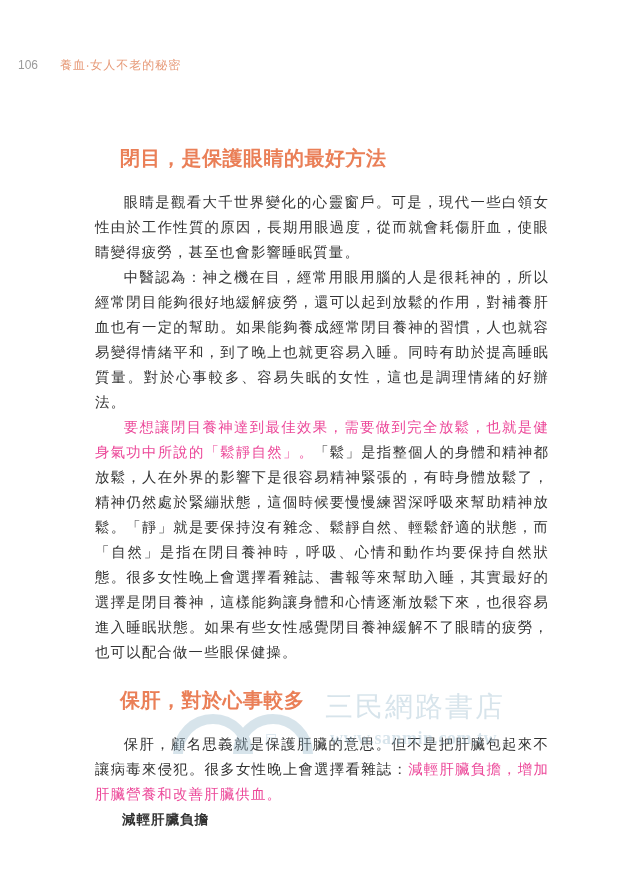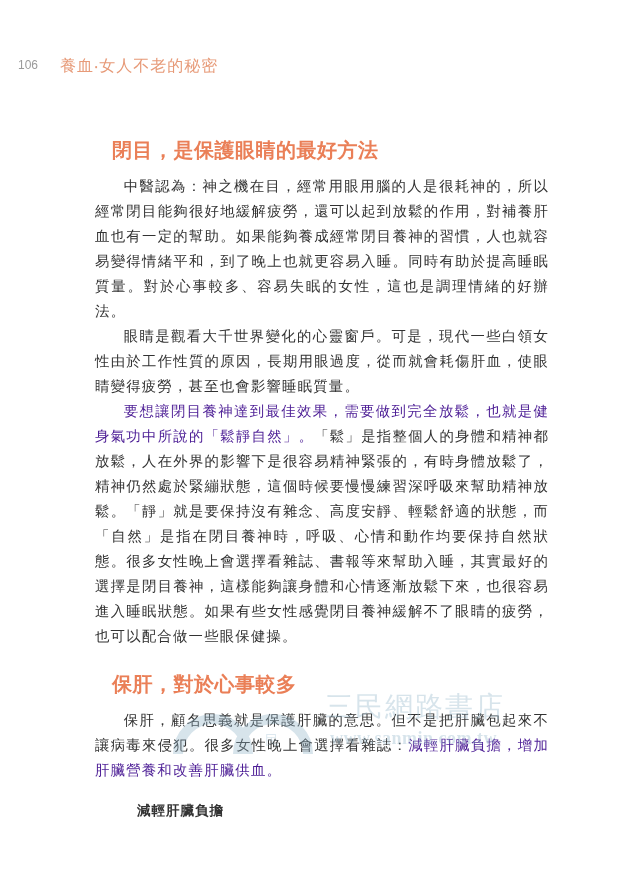--- a/index.html
+++ b/index.html
@@ -2,46 +2,46 @@
 <html><head>
   <meta charset="utf-8">
   <style>
     html, body { margin: 0; padding: 0; }
     body {
       width: 643px; height: 869px; background: #ffffff; position: relative; overflow: hidden;
       font-family: "DejaVu Sans", "Liberation Sans", sans-serif;
     }
     .running-head { position: absolute; top: 39px; left: 18px; height: 20px; display: flex; align-items: center; margin-top: 16px; }
     .page-num { font-family: "Liberation Sans", sans-serif; font-size: 12px; color: #9a9a9a; }
-    .book-title { margin-left: 22px; font-family: "DejaVu Serif", serif; font-size: 16px; color: #e79a78; letter-spacing: 1px; }
+    .book-title { margin-left: 22px; font-family: "DejaVu Serif", serif; font-size: 12px; color: #e79a78; letter-spacing: 1px; }
     .content { position: absolute; left: 95px; top: 128px; width: 454px; }
-    h2 { margin: 8px; font-size: 20px; font-weight: bold; color: #ea7f57; line-height: 28px; letter-spacing: 0.5px; padding-left: 9px; }
+    h2 { margin: 16px; font-size: 20px; font-weight: bold; color: #ea7f57; line-height: 28px; letter-spacing: 0.5px; padding-left: 9px; }
     .h2-first { height: 30px; }
     .h2-second { margin-top: 21px; height: 30px; }
     p { margin: 0; font-size: 14.4px; color: #333; line-height: 25px; text-align: justify; letter-spacing: 1.2px; text-indent: 2em; }
-    .hl { color: #4c1d95; }
-    .subhead { font-size: 13.5px; font-weight: bold; color: #333; line-height: 25px; padding-left: 2em; margin: 15px; letter-spacing: 1px; }
+    .hl { color: #ec4899; }
+    .subhead { font-size: 13.5px; font-weight: bold; color: #333; line-height: 25px; padding-left: 2em; margin: 0; letter-spacing: 1px; }
     .watermark { position: absolute; left: 170px; top: 688px; width: 360px; height: 66px; pointer-events: none; opacity: 0.35; }
     .wm-cn { position: absolute; left: 155px; top: 0px; font-family: "DejaVu Serif", serif; font-size: 28px; color: #8fb3c8; letter-spacing: 2px; }
     .wm-url { position: absolute; left: 160px; top: 40px; font-family: Liberation Serif, serif; font-size: 18px; color: #8fb3c8; font-weight: bold; letter-spacing: 0.5px; }
     .wm-mark { position: absolute; left: 95px; top: 44px; font-size: 14px; color: #9fc0d3; }
   </style>
 </head>
 <body>
 
 <div class="running-head">
   <span class="page-num">106</span>
   <span class="book-title">養血‧女人不老的秘密</span>
 </div>
 
 <div class="content">
   <h2 class="h2-first">閉目，是保護眼睛的最好方法</h2>
+  <p>眼睛是觀看大千世界變化的心靈窗戶。可是，現代一些白領女性由於工作性質的原因，長期用眼過度，從而就會耗傷肝血，使眼睛變得疲勞，甚至也會影響睡眠質量。</p>
   <p>中醫認為：神之機在目，經常用眼用腦的人是很耗神的，所以經常閉目能夠很好地緩解疲勞，還可以起到放鬆的作用，對補養肝血也有一定的幫助。如果能夠養成經常閉目養神的習慣，人也就容易變得情緒平和，到了晚上也就更容易入睡。同時有助於提高睡眠質量。對於心事較多、容易失眠的女性，這也是調理情緒的好辦法。</p>
-  <p>眼睛是觀看大千世界變化的心靈窗戶。可是，現代一些白領女性由於工作性質的原因，長期用眼過度，從而就會耗傷肝血，使眼睛變得疲勞，甚至也會影響睡眠質量。</p>
-  <p><span class="hl">要想讓閉目養神達到最佳效果，需要做到完全放鬆，也就是健身氣功中所說的「鬆靜自然」。</span><span>「鬆」是指整個人的身體和精神都放鬆，人在外界的影響下是很容易精神緊張的，有時身體放鬆了，精神仍然處於緊繃狀態，這個時候要慢慢練習深呼吸來幫助精神放鬆。「靜」就是要保持沒有雜念、高度安靜、輕鬆舒適的狀態，而「自然」是指在閉目養神時，呼吸、心情和動作均要保持自然狀態。很多女性晚上會選擇看雜誌、書報等來幫助入睡，其實最好的選擇是閉目養神，這樣能夠讓身體和心情逐漸放鬆下來，也很容易進入睡眠狀態。如果有些女性感覺閉目養神緩解不了眼睛的疲勞，也可以配合做一些眼保健操。</span></p>
+  <p><span class="hl">要想讓閉目養神達到最佳效果，需要做到完全放鬆，也就是健身氣功中所說的「鬆靜自然」。</span><span>「鬆」是指整個人的身體和精神都放鬆，人在外界的影響下是很容易精神緊張的，有時身體放鬆了，精神仍然處於緊繃狀態，這個時候要慢慢練習深呼吸來幫助精神放鬆。「靜」就是要保持沒有雜念、鬆靜自然、輕鬆舒適的狀態，而「自然」是指在閉目養神時，呼吸、心情和動作均要保持自然狀態。很多女性晚上會選擇看雜誌、書報等來幫助入睡，其實最好的選擇是閉目養神，這樣能夠讓身體和心情逐漸放鬆下來，也很容易進入睡眠狀態。如果有些女性感覺閉目養神緩解不了眼睛的疲勞，也可以配合做一些眼保健操。</span></p>
 
   <h2 class="h2-second">保肝，對於心事較多</h2>
   <p><span>保肝，顧名思義就是保護肝臟的意思。但不是把肝臟包起來不讓病毒來侵犯。很多女性晚上會選擇看雜誌：</span><span class="hl">減輕肝臟負擔，增加肝臟營養和改善肝臟供血。</span></p>
   <div class="subhead">減輕肝臟負擔</div>
 </div>
 
 <div class="watermark">
   <svg width="150" height="66" viewBox="0 0 150 66" style="position:absolute;left:0;top:0;">
     <g fill="none" stroke="#8fb3c8" stroke-width="10">
       <path d="M8 66 A35 35 0 0 1 78 66"></path>

